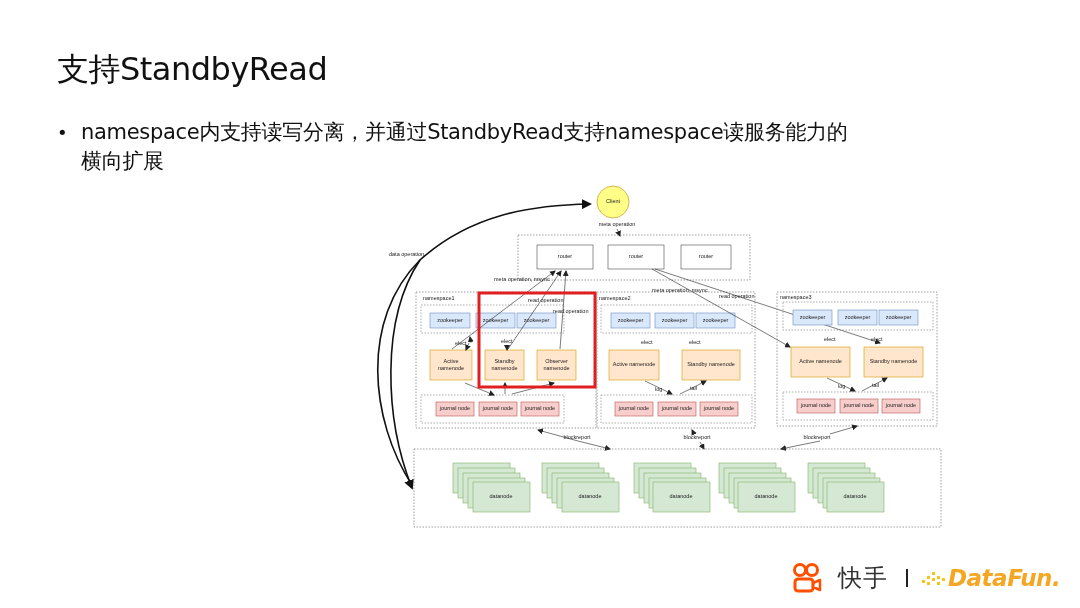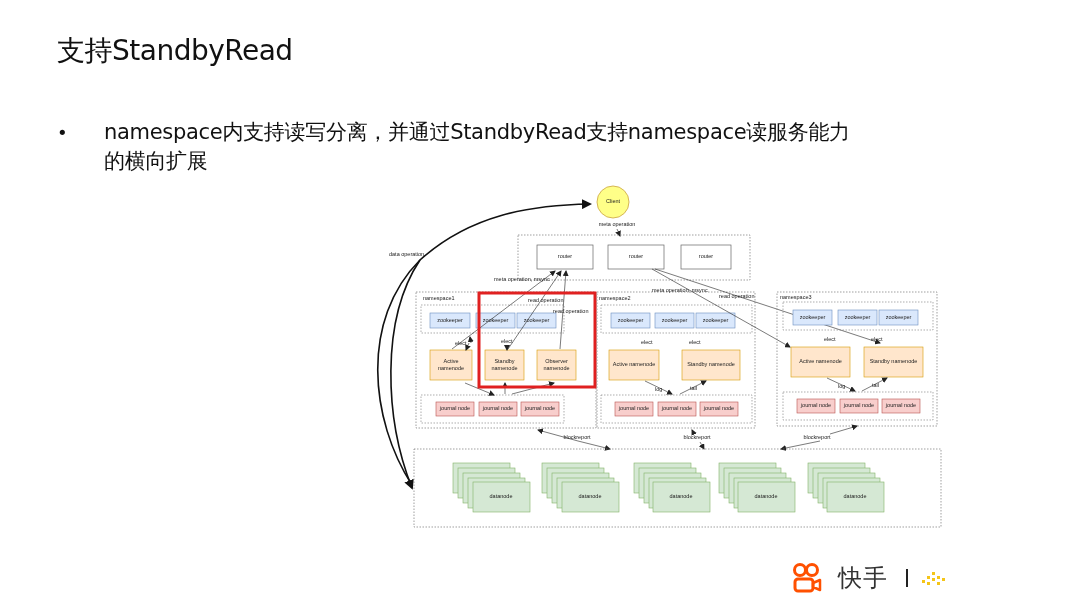--- a/index.html
+++ b/index.html
@@ -1,22 +1,22 @@
 <!DOCTYPE html>
 <html><head>
   <meta charset="utf-8">
   <style>
     * { box-sizing: border-box; margin: 0; padding: 0; }
     html, body { width: 1080px; height: 608px; background: #ffffff; overflow: hidden; }
     body { position: relative; font-family: "DejaVu Sans", "Liberation Sans", sans-serif; color: #111; }
 
-    .slide-title { position: absolute; left: 57px; top: 32px; font-size: 28px; font-weight: 400; color: #111; letter-spacing: -0.5px; }
+    .slide-title { position: absolute; left: 57px; top: 48px; font-size: 32px; font-weight: 400; color: #111; letter-spacing: -0.5px; }
     .bullet { position: absolute; left: 57px; top: 118px; width: 800px; font-size: 21px; line-height: 29px; color: #111; }
     .bullet .dot { position: absolute; left: 0; top: 0; font-size: 18px; }
-    .bullet .text { margin-left: 47px; display: block; letter-spacing: -0.3px; }
+    .bullet .text { margin-left: 24px; display: block; letter-spacing: -0.3px; }
 
     .diagram { position: absolute; left: 0; top: 0; width: 1080px; height: 608px; }
     .dg-text { font-family: "Liberation Sans", sans-serif; font-size: 5.5px; fill: #222; }
     .dg-label { font-family: "Liberation Sans", sans-serif; font-size: 5.5px; fill: #222; text-anchor: middle; dominant-baseline: middle; }
 
     .logo-area { position: absolute; left: 792px; top: 558px; height: 40px; display: flex; align-items: center; }
     .kuaishou-text { font-family: "DejaVu Sans", sans-serif; font-size: 24px; color: #333; margin-left: 16px; letter-spacing: 1px; }
     .divider { display: inline-block; width: 2px; height: 18px; background: #222; margin: 0 14px 0 18px; }
     .datafun-text { font-family: "DejaVu Sans", sans-serif; font-style: italic; font-weight: bold; font-size: 23px; color: #f5a623; letter-spacing: -0.5px; }
   </style>
@@ -285,13 +285,14 @@
       <rect x="0" y="12" width="3" height="3"></rect>
       <rect x="5" y="8" width="3" height="3"></rect>
       <rect x="5" y="14" width="3" height="3"></rect>
       <rect x="10" y="4" width="3" height="3"></rect>
       <rect x="10" y="10" width="3" height="3"></rect>
       <rect x="15" y="8" width="3" height="3"></rect>
       <rect x="15" y="14" width="3" height="3"></rect>
       <rect x="20" y="10" width="3" height="3"></rect>
     </g>
   </svg>
+  <span class="datafun-text">DataFun.</span>
 </div>
 
 </body></html>

